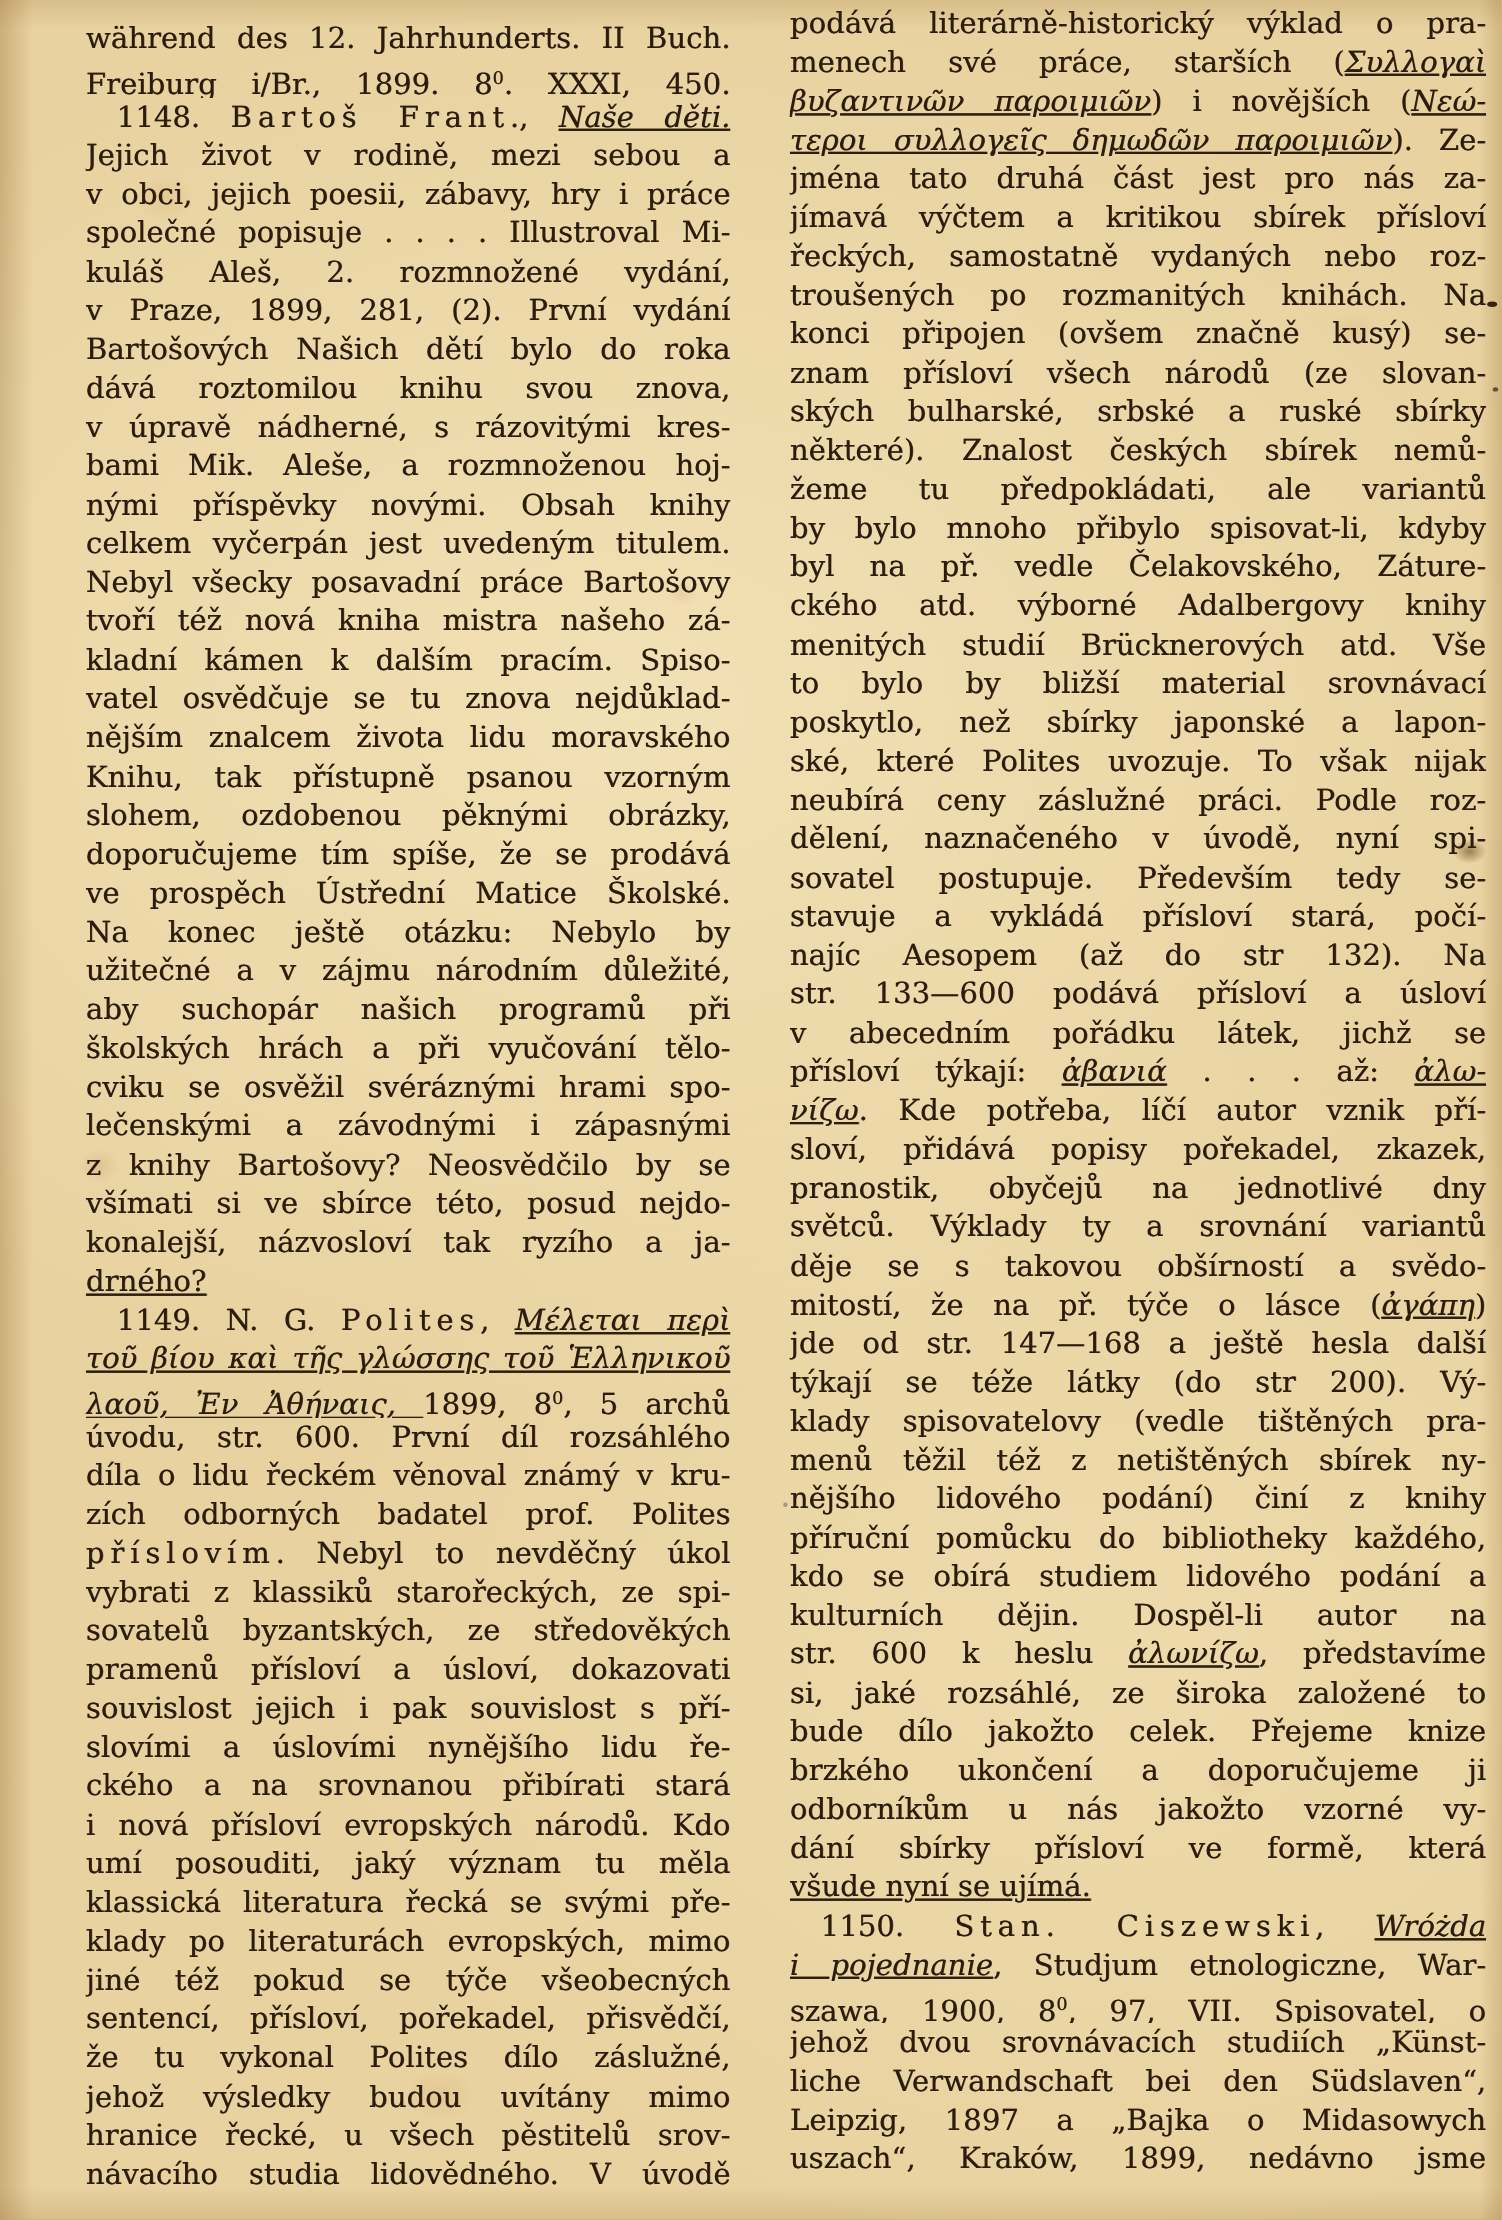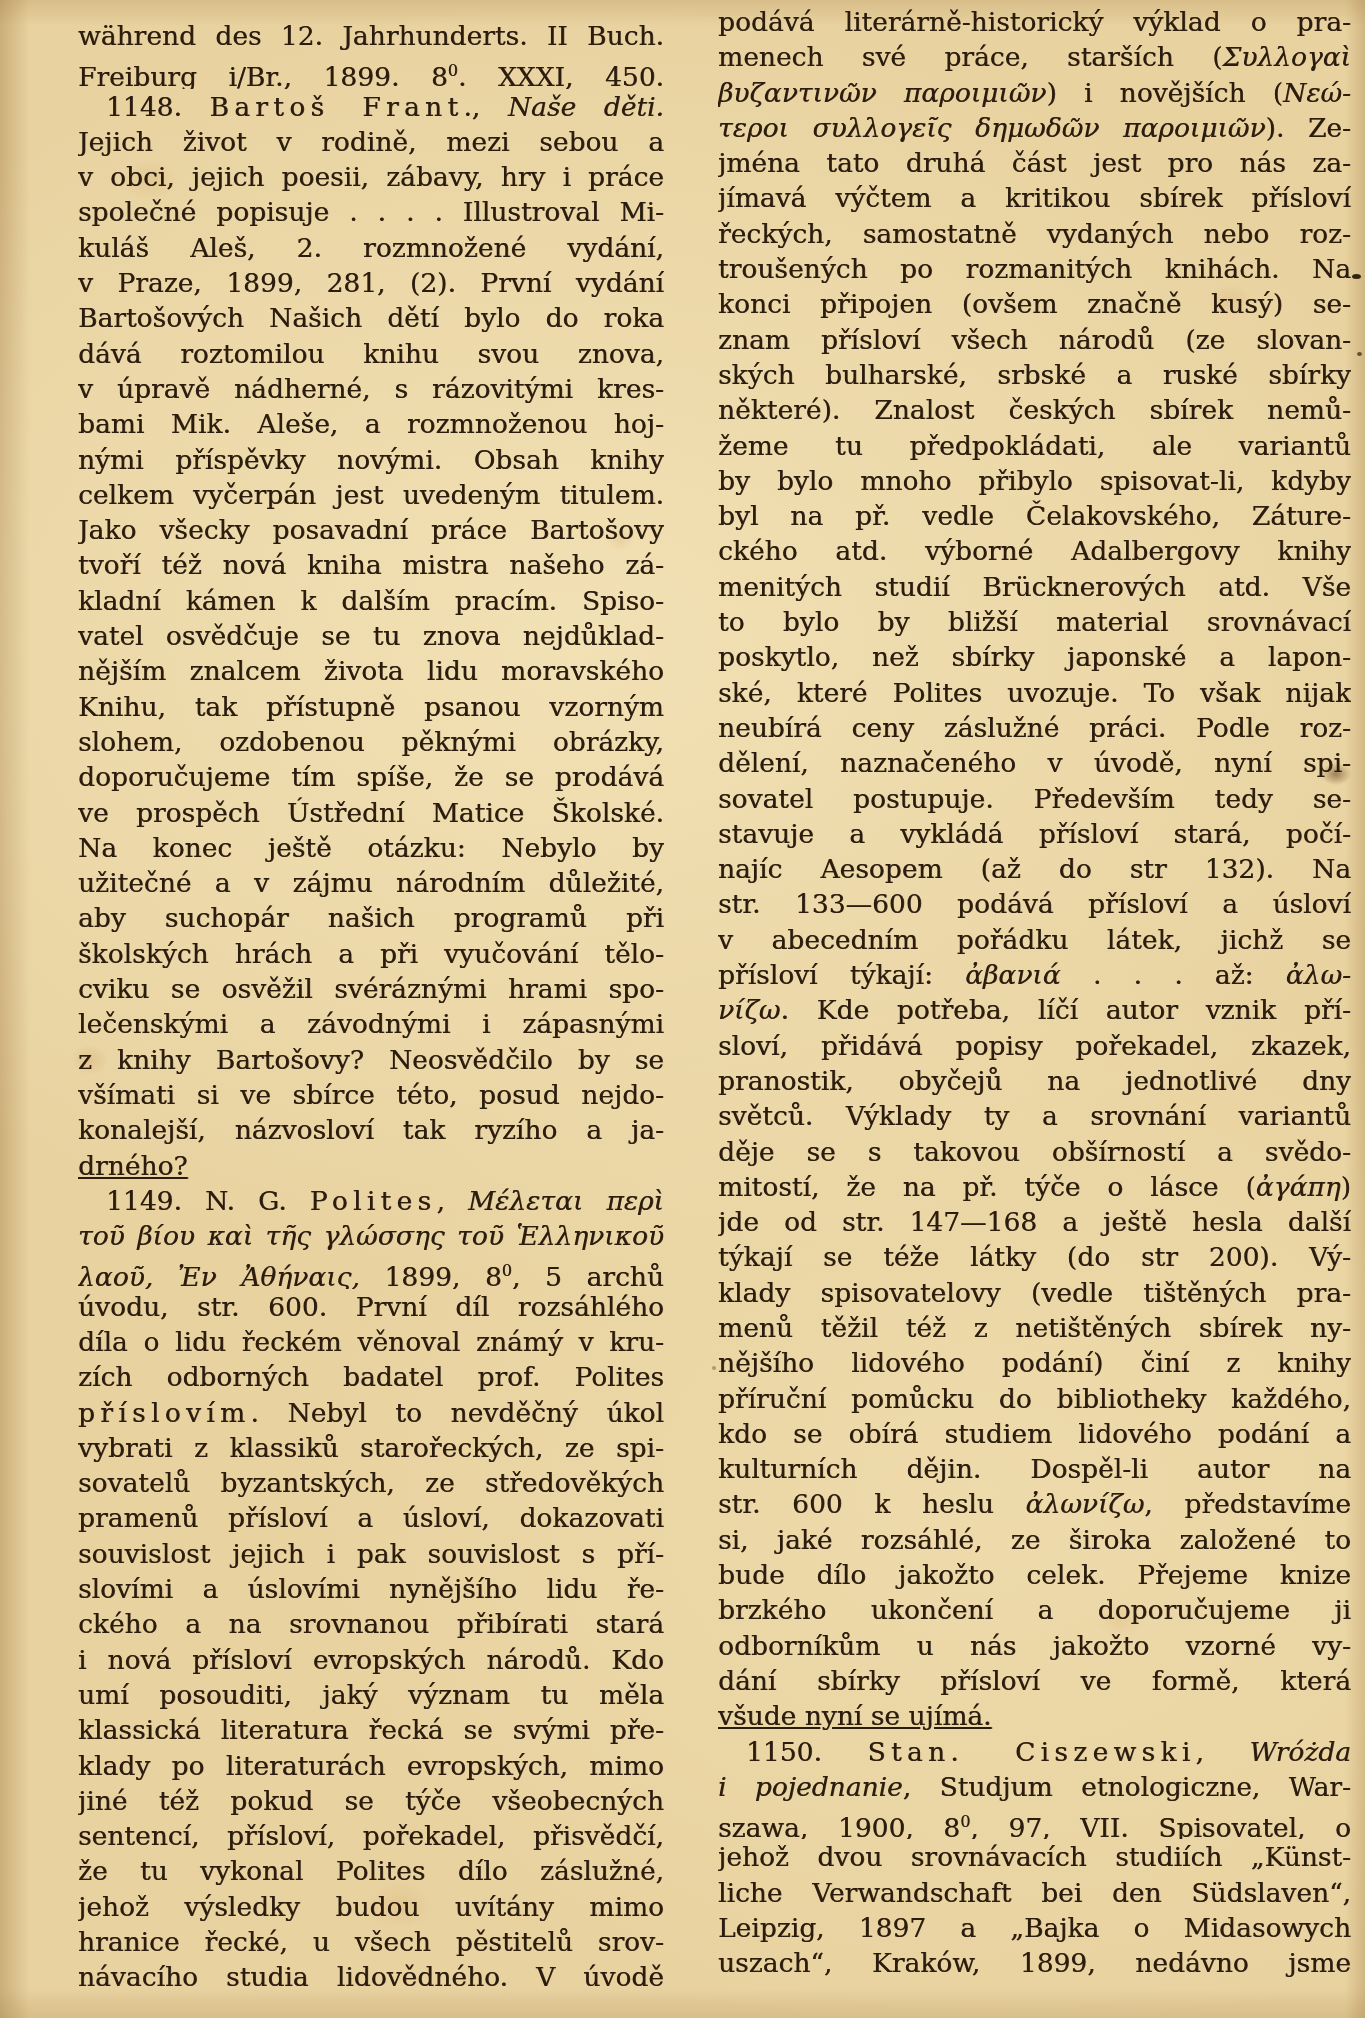--- a/index.html
+++ b/index.html
@@ -43,21 +43,21 @@
     line-height:var(--lh);
     font-size:26.5px;
     color:#2b1c0e;
     text-align:justify;
     text-align-last:justify;
     overflow:hidden;
     text-shadow:0.45px 0 0 rgba(43,28,14,0.72);
   }
   .ln.end { text-align-last:left;text-decoration:underline; }
   .ln.in  { text-indent:28px; }
-  .ln span.i, .ln span.g { font-style:italic; }
+  .ln span.i, .ln span.g { font-style:italic;text-decoration:underline; }
   .ln span.sp  { letter-spacing:0.20em; }
   .ln span.sup { font-size:0.60em; vertical-align:super; letter-spacing:0; }
   .speck {
     position:absolute;
     background:#32240f;
     border-radius:50%;
   }
   .speck-1 { left:1352px; top:274px; width:9px;  height:5px; }
   .speck-2 { left:1357px; top:352px; width:5px;  height:4px; opacity:.7; }
   .speck-3 { left:712px;  top:1366px; width:4px; height:4px; opacity:.35; }
@@ -75,21 +75,21 @@
     <div class="ln"><span>v obci, jejich poesii, zábavy, hry i práce</span></div>
     <div class="ln"><span>společné popisuje . . . . Illustroval Mi-</span></div>
     <div class="ln"><span>kuláš Aleš, 2. rozmnožené vydání,</span></div>
     <div class="ln"><span>v Praze, 1899, 281, (2). První vydání</span></div>
     <div class="ln"><span>Bartošových Našich dětí bylo do roka</span></div>
     <div class="ln"><span>dává roztomilou knihu svou znova,</span></div>
     <div class="ln"><span>v úpravě nádherné, s rázovitými kres-</span></div>
     <div class="ln"><span>bami Mik. Aleše, a rozmnoženou hoj-</span></div>
     <div class="ln"><span>nými příspěvky novými. Obsah knihy</span></div>
     <div class="ln"><span>celkem vyčerpán jest uvedeným titulem.</span></div>
-    <div class="ln"><span>Jako všecky posavadní práce Bartošovy</span></div>
+    <div class="ln"><span>Nebyl všecky posavadní práce Bartošovy</span></div>
     <div class="ln"><span>tvoří též nová kniha mistra našeho zá-</span></div>
     <div class="ln"><span>kladní kámen k dalším pracím. Spiso-</span></div>
     <div class="ln"><span>vatel osvědčuje se tu znova nejdůklad-</span></div>
     <div class="ln"><span>nějším znalcem života lidu moravského</span></div>
     <div class="ln"><span>Knihu, tak přístupně psanou vzorným</span></div>
     <div class="ln"><span>slohem, ozdobenou pěknými obrázky,</span></div>
     <div class="ln"><span>doporučujeme tím spíše, že se prodává</span></div>
     <div class="ln"><span>ve prospěch Ústřední Matice Školské.</span></div>
     <div class="ln"><span>Na konec ještě otázku: Nebylo by</span></div>
     <div class="ln"><span>užitečné a v zájmu národním důležité,</span></div>

